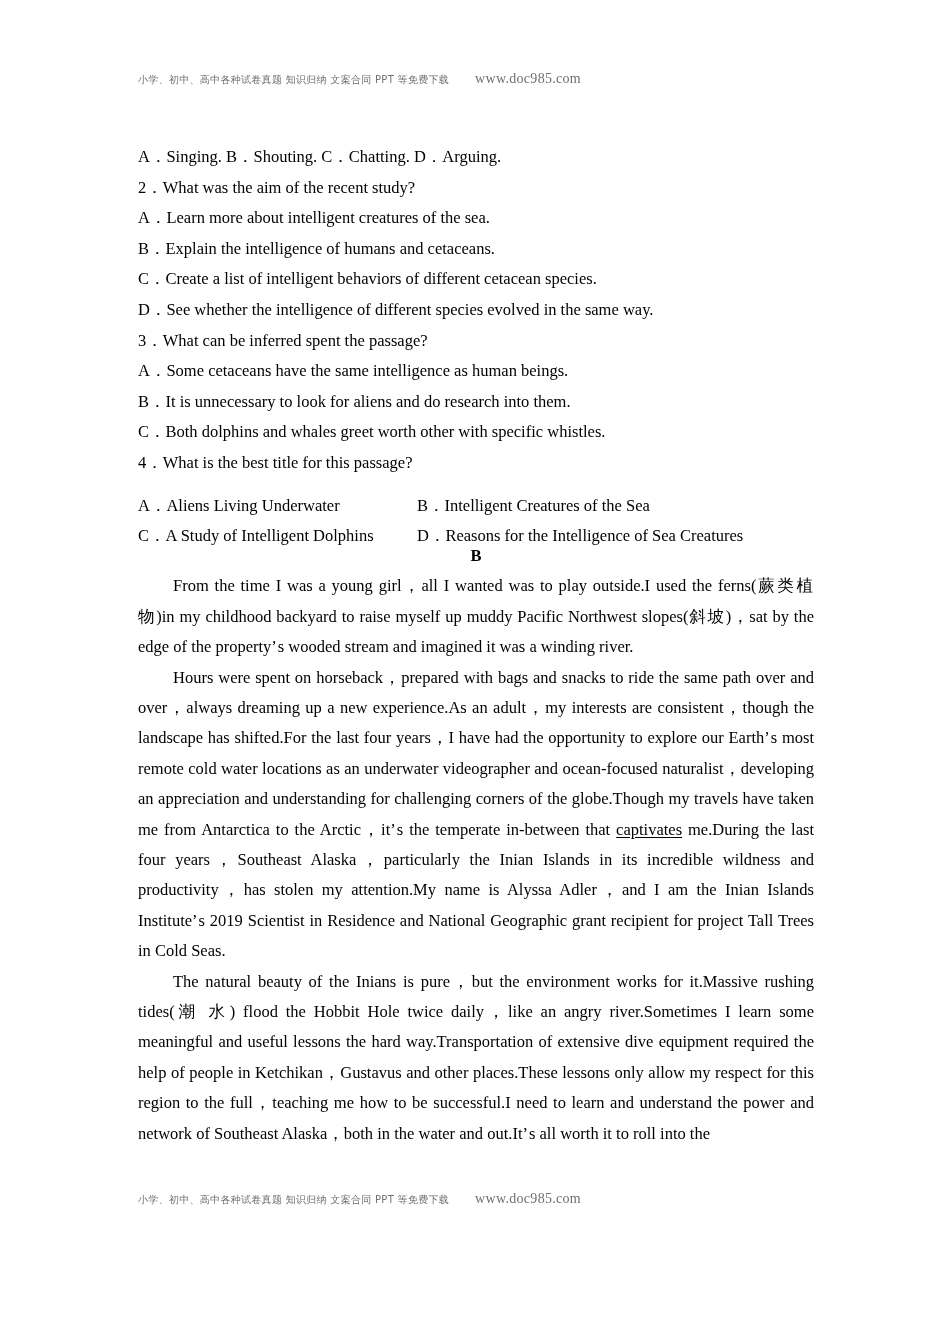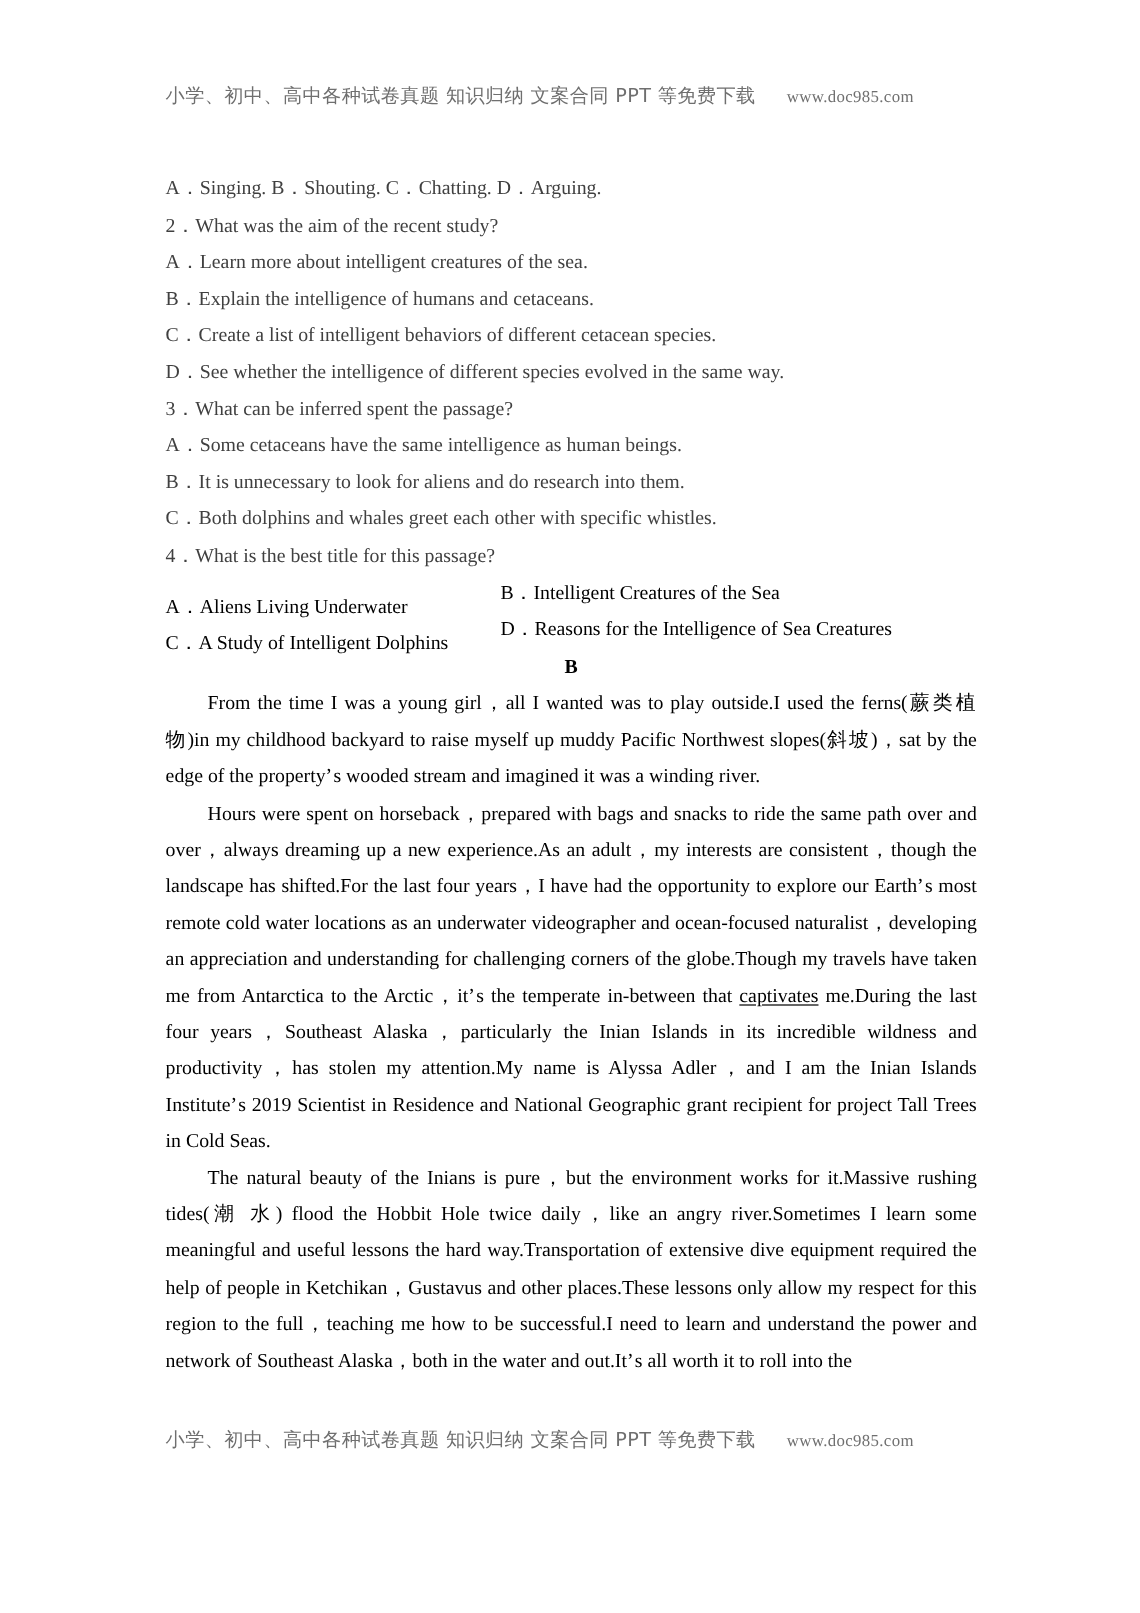--- a/index.html
+++ b/index.html
@@ -27,61 +27,61 @@
   .runner {
     position: absolute;
     left: 138px;
     width: 676px;
     font-family: "DejaVu Sans", "Liberation Sans", sans-serif;
     font-size: 13.5px;
     color: #6f6f6f;
     letter-spacing: .3px;
     white-space: nowrap;
   }
-  .runner .cn { font-size: 16px; }
+  .runner .cn { font-size: 10px; }
   .runner .url {
     font-family: "Liberation Serif", "DejaVu Serif", serif;
     margin-left: 26px;
     font-size: 14px;
   }
   #page-header { top: 70px; }
   #page-footer { top: 1190px; }
 
   
   .content {
     position: absolute;
     left: 138px;
     top: 142px;
     width: 676px;
   }
 
   
   .qline {
     font-size: 16.5px;
     line-height: 30.6px;
-    color: #404040;
+    color: #000000;
     white-space: nowrap;
   }
   .qline.stem { font-weight: normal; }
   .opt-letter {
     display: inline-block;
     min-width: 26px;
   }
   .qline.stem .opt-letter { min-width: 24px; }
 
   
   .two-col {
     position: relative;
     font-size: 16.5px;
     line-height: 30.6px;
     height: 30.6px;
     white-space: nowrap;
   }
   .two-col .col-a { position: absolute; left: 0; top: 12px; }
-  .two-col .col-b { position: absolute; left: 279px; top: 0; }
+  .two-col .col-b { position: absolute; left: 279px; top: 12px; }
 
   
   .section-letter {
     text-align: center;
     font-weight: bold;
     font-size: 16.5px;
     line-height: 30.6px;
     margin-top: 1px;
   }
 
@@ -115,21 +115,21 @@
 
     <div class="qline stem"><span class="opt-letter">2．</span><span>What was the aim of the recent study?</span></div>
     <div class="qline"><span class="opt-letter">A．</span><span>Learn more about intelligent creatures of the sea.</span></div>
     <div class="qline"><span class="opt-letter">B．</span><span>Explain the intelligence of humans and cetaceans.</span></div>
     <div class="qline"><span class="opt-letter">C．</span><span>Create a list of intelligent behaviors of different cetacean species.</span></div>
     <div class="qline"><span class="opt-letter">D．</span><span>See whether the intelligence of different species evolved in the same way.</span></div>
 
     <div class="qline stem"><span class="opt-letter">3．</span><span>What can be inferred spent the passage?</span></div>
     <div class="qline"><span class="opt-letter">A．</span><span>Some cetaceans have the same intelligence as human beings.</span></div>
     <div class="qline"><span class="opt-letter">B．</span><span>It is unnecessary to look for aliens and do research into them.</span></div>
-    <div class="qline"><span class="opt-letter">C．</span><span>Both dolphins and whales greet each other with specific whistles.</span></div>
+    <div class="qline"><span class="opt-letter">C．</span><span>Both dolphins and whales greet worth other with specific whistles.</span></div>
 
     <div class="qline stem"><span class="opt-letter">4．</span><span>What is the best title for this passage?</span></div>
 
     <div class="two-col">
       <span class="col-a"><span class="opt-letter">A．</span><span>Aliens Living Underwater</span></span>
       <span class="col-b"><span class="opt-letter">B．</span><span>Intelligent Creatures of the Sea</span></span>
     </div>
     <div class="two-col">
       <span class="col-a"><span class="opt-letter">C．</span><span>A Study of Intelligent Dolphins</span></span>
       <span class="col-b"><span class="opt-letter">D．</span><span>Reasons for the Intelligence of Sea Creatures</span></span>

